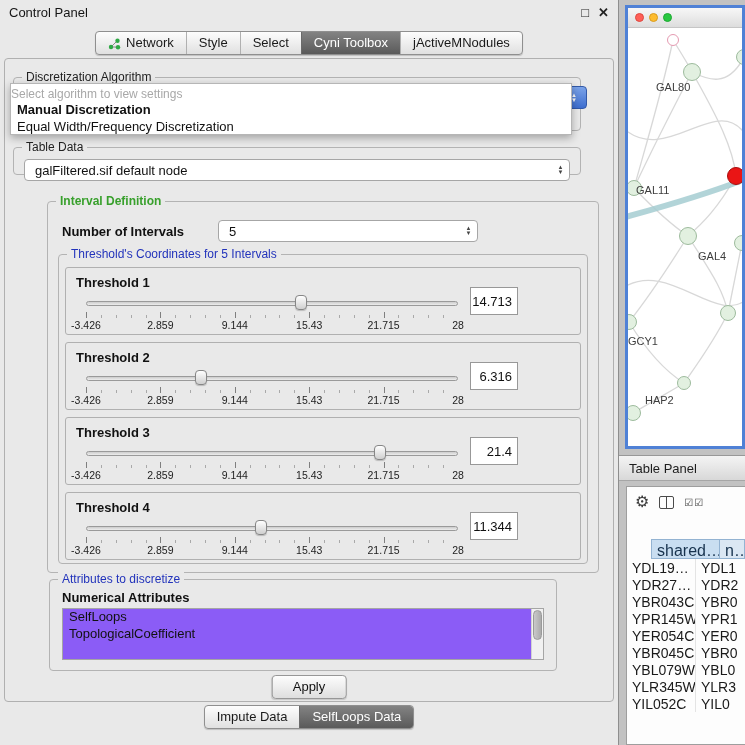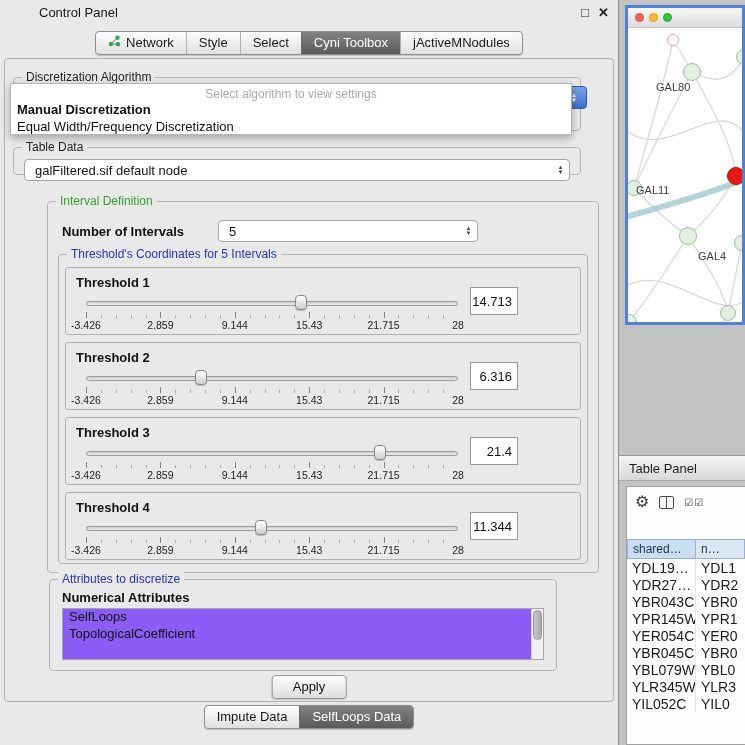--- a/index.html
+++ b/index.html
@@ -9,51 +9,51 @@
     background:#b8b8b8;
     position:relative;
     overflow:hidden;
     -webkit-font-smoothing:antialiased;
   }
   .page { position:absolute; inset:0; }
 
   
   .control-panel{ position:absolute; left:0; top:0; width:619px; height:745px;
     background:#e9e9e9; border-right:1px solid #8e8e8e; }
-  .titlebar{ height:24px; display:flex; align-items:center; padding:0 9px;margin-left:30px; }
+  .titlebar{ height:24px; display:flex; align-items:center; padding:0 9px; }
   .titlebar .wtitle{ font-size:13px; color:#151515; }
   .titlebar .wicons{ margin-left:auto; display:flex; gap:9px; align-items:center; }
   .titlebar .wicons span{ font-size:13px; color:#222; font-weight:bold; cursor:default; }
 
   .seg-wrap{ position:absolute; left:0; right:0; display:flex; justify-content:center; }
   .seg-wrap.top{ top:31px; }
   .seg-wrap.bottom{ top:705px; }
   .seg{ display:flex; border:1px solid #8f8f8f; border-radius:4px; overflow:hidden;
     background:linear-gradient(#fdfdfd,#e0e0e0); box-shadow:0 1px 1px rgba(0,0,0,.18); }
   .seg .tab{ padding:3px 12px 4px; font-size:13px; color:#1a1a1a; display:flex;
-    align-items:flex-start; gap:5px; border-left:1px solid #b0b0b0; white-space:nowrap; }
+    align-items:flex-end; gap:5px; border-left:1px solid #b0b0b0; white-space:nowrap; }
   .seg .tab:first-child{ border-left:none; }
   .seg .tab.selected{ background:linear-gradient(#838383,#5a5a5a); color:#fff; border-left-color:#6a6a6a; }
 
   .main-panel{ position:absolute; left:4px; top:58px; width:610px; height:644px;
     border:1px solid #b0b0b0; border-radius:4px; background:#e9e9e9; }
 
   .group{ position:absolute; border:1px solid #b3b3b3; border-radius:4px; }
   .glabel{ position:absolute; top:-8px; left:8px; background:#e9e9e9; padding:0 4px;
     font-size:12px; line-height:15px; color:#222; white-space:nowrap; }
-  .glabel.green{ color:#38a02c; }
+  .glabel.green{ color:#38a02c;font-weight:bold; }
   .glabel.blue{ color:#2233bb; }
 
   
   .algo-group{ left:8px; top:18px; width:568px; height:54px; }
 
   
   .popup{ position:absolute; left:5px; top:24px; width:562px; height:52px; z-index:5;
     background:#fff; border:1px solid #b6b6b6; box-shadow:0 3px 8px rgba(0,0,0,.3); }
-  .popup .ph{ text-align:center; color:#a8a8a8; font-size:12px; padding-top:3px; height:17px; }
+  .popup .ph{ text-align:left; color:#a8a8a8; font-size:12px; padding-top:3px; height:17px; }
   .popup .opt{ font-size:13px; color:#111; padding:1px 0 1px 6px; height:17px; }
   .popup .opt.b{ font-weight:bold; }
 
   .combo-fragment{ position:absolute; left:556px; top:27px; width:26px; height:23px; z-index:4;
     border-radius:4px; background:linear-gradient(#7ba3e9,#3d6ecf); border:1px solid #3259a8;
     display:flex; flex-direction:column; align-items:center; justify-content:center; }
   .combo-fragment span{ color:#fff; font-size:6px; line-height:5px; }
 
   
   .combo{ position:absolute; background:#fff; border:1px solid #a6a6a6; border-radius:4px;
@@ -104,21 +104,21 @@
   .vscroll .vthumb{ position:absolute; top:1px; left:1px; width:9px; height:30px;
     background:linear-gradient(90deg,#cacaca,#ababab); border-radius:5px; border:1px solid #9a9a9a; }
 
   .apply-btn{ position:absolute; top:616px; left:50%; transform:translateX(-50%);
     padding:3px 20px 4px; font-size:13px; color:#111; border:1px solid #979797; border-radius:4px;
     background:linear-gradient(#fdfdfd,#dedede); box-shadow:0 1px 1px rgba(0,0,0,.15);
     font-family:"Liberation Sans",sans-serif; }
 
   
   .right-region{ position:absolute; left:619px; top:0; width:126px; height:745px; background:#c2c2c2; }
-  .net-frame{ position:absolute; left:6px; top:5px; width:120px; height:320px;
+  .net-frame{ position:absolute; left:6px; top:5px; width:120px; height:444px;
     border:3px solid #4f81d6; background:#fff; overflow:hidden; }
   .net-chrome{ height:20px; background:linear-gradient(#f7f7f7,#dddddd); border-bottom:1px solid #c6c6c6;
     display:flex; align-items:center; gap:5px; padding-left:7px; }
   .tl{ width:9px; height:9px; border-radius:50%; }
   .tl.red{ background:#ff5f57; border:1px solid #dd4840; }
   .tl.yellow{ background:#febc2e; border:1px solid #d89c20; }
   .tl.green{ background:#28c840; border:1px solid #1ea832; }
   .net-area{ position:relative; height:418px; }
   .net-area svg{ position:absolute; left:0; top:0; }
   .node{ position:absolute; border-radius:50%; background:#e2f0e0; border:1.5px solid #9dbb9d; }
@@ -132,21 +132,21 @@
 
   .table-widget{ position:absolute; left:7px; top:486px; right:0; bottom:0;
     background:#fdfdfd; border:1px solid #9e9e9e; border-right:none; }
   .tbl-toolbar{ height:30px; display:flex; align-items:center; gap:10px; padding-left:8px; }
   .gear{ font-size:16px; color:#3c3c3c; line-height:1; }
   .cols-icon{ width:15px; height:13px; border:1.5px solid #4a4a4a; border-radius:2px;
     background:linear-gradient(to right,transparent 46%,#4a4a4a 46% 54%,transparent 54%); }
   .checks{ font-size:10px; color:#444; letter-spacing:1px; }
 
   .tbl{ margin-top:22px; }
-  .tbl-head{ display:flex; height:20px; font-size:12px; color:#17324d; }
+  .tbl-head{ display:flex; height:20px; font-size:16px; color:#17324d;padding-left:24px; }
   .th1{ width:69px; background:#c9def1; border:1px solid #93b3d2; padding:2px 0 0 5px;
     white-space:nowrap; overflow:hidden; }
   .th2{ flex:1; background:#dbe7f3; border:1px solid #93b3d2; border-left:none; padding:2px 0 0 5px;
     white-space:nowrap; overflow:hidden; }
   .tbl-row{ display:flex; height:17px; font-size:14px; color:#1a1a1a; }
   .tc1{ width:69px; padding:1px 0 0 5px; border-right:1px solid #e4e4e4; white-space:nowrap; overflow:hidden; }
   .tc2{ flex:1; padding:1px 0 0 5px; white-space:nowrap; overflow:hidden; }
 
   .net-tab-icon{ display:inline-block; width:13px; height:12px; }
 </style>

